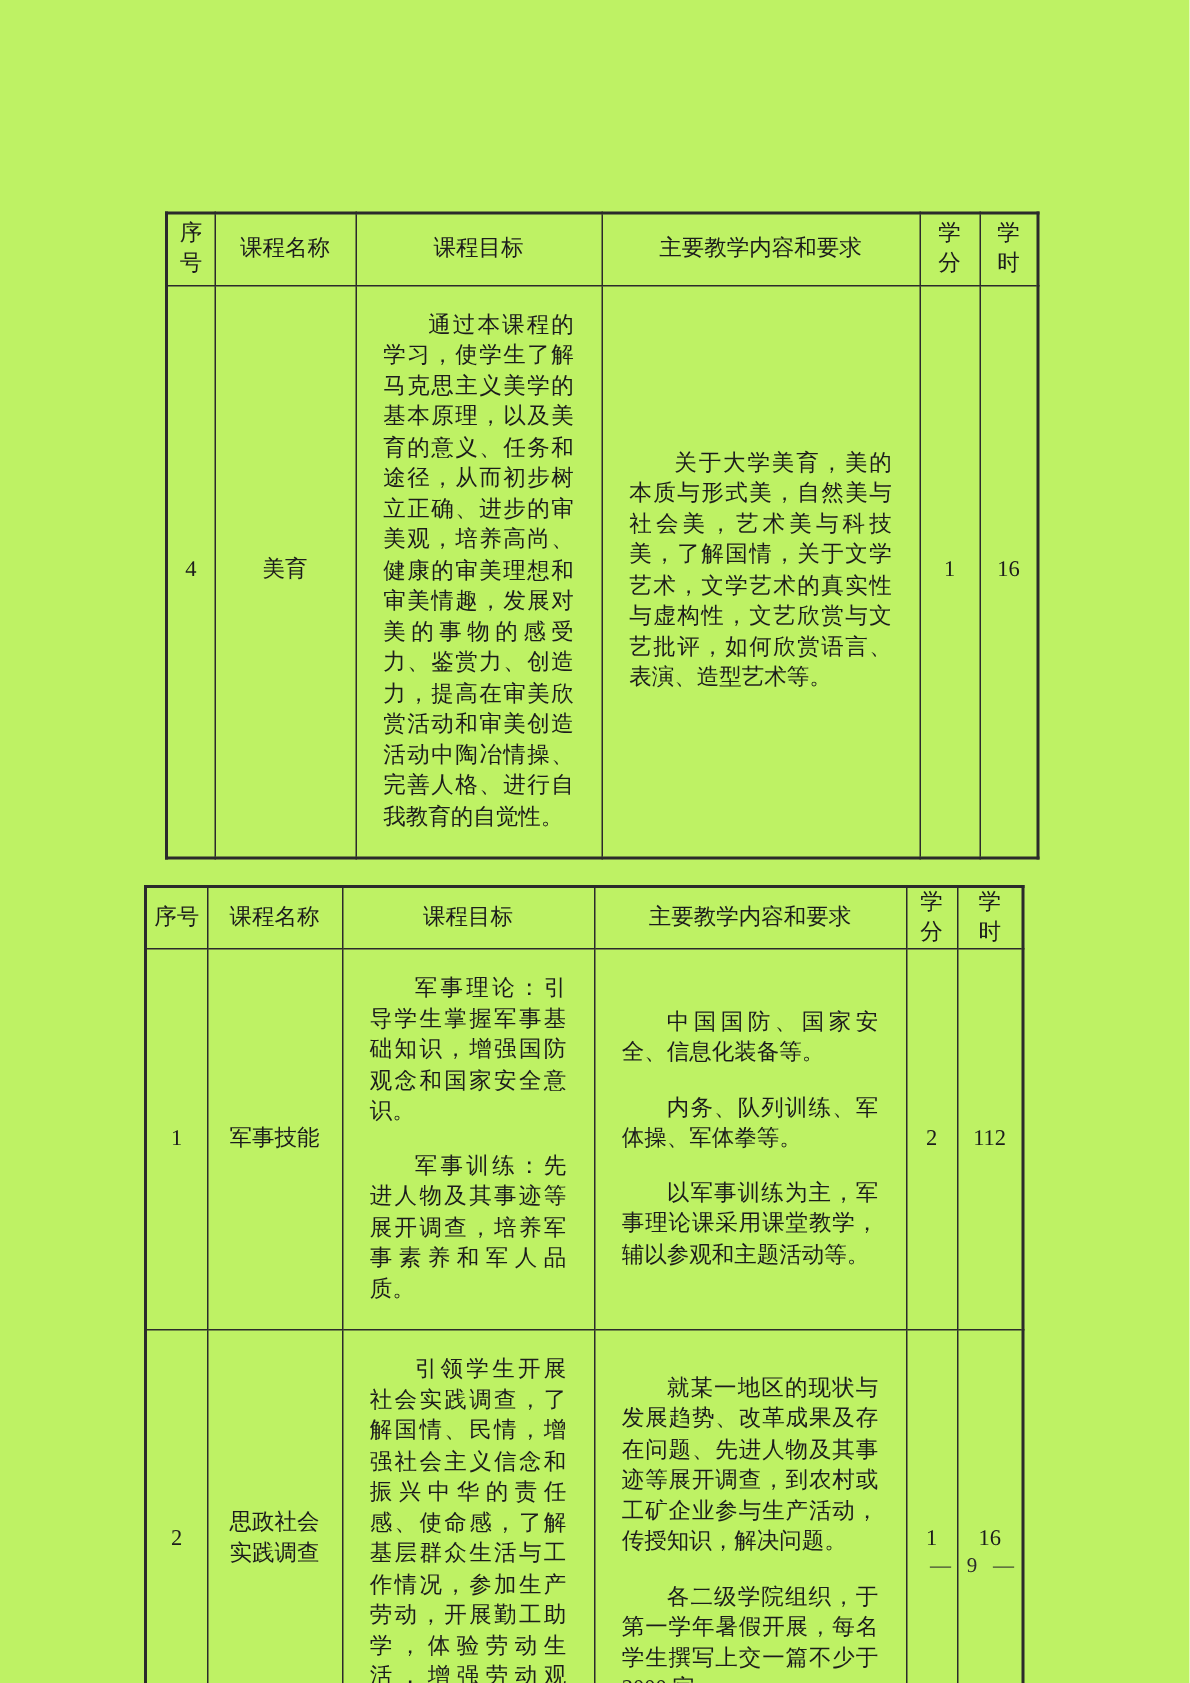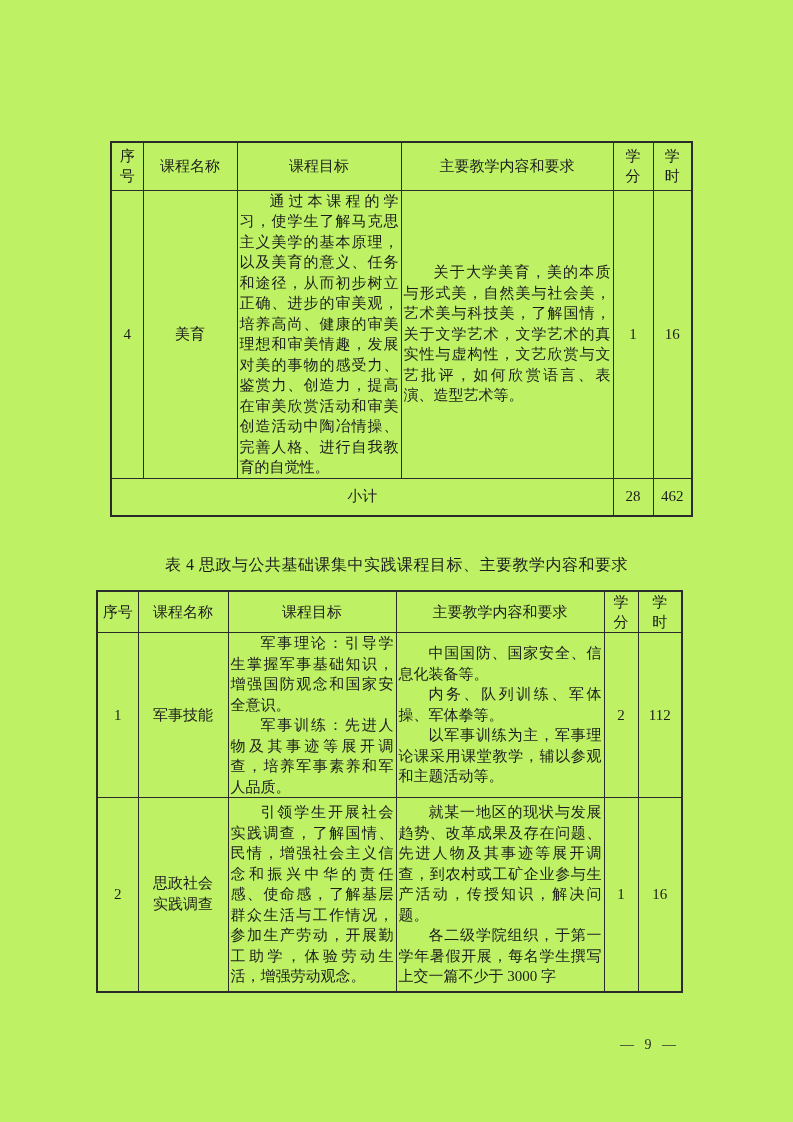--- a/index.html
+++ b/index.html
@@ -44,21 +44,21 @@
     max-width: 4.3em;
     text-align: center;
     line-height: 21px;
   }
   .obj, .cont {
     text-align: justify;
     vertical-align: middle;
     line-height: 20.5px;
     word-break: break-all;
   }
-  .para { margin: 0; text-indent: 2em; text-align: justify; }
+  .para { margin: 16px; text-indent: 2em; text-align: justify; }
   .t1 { left: 110px; top: 141px; width: 581px; }
   .t1 .hdr  { height: 48px; }
   .t1 .row13 { height: 287px; }
   .t1 .rsub { height: 38px; }
   .t2 { left: 96px; top: 590px; width: 585px; }
   .t2 .hdr { height: 40px; }
   .t2 .r1 { height: 163px; }
   .t2 .r2 { height: 194px; }
   .caption {
     position: absolute;
@@ -106,29 +106,23 @@
       <td class="center"><span class="namewrap">美育</span></td>
       <td class="obj">
             <p class="para">通过本课程的学习，使学生了解马克思主义美学的基本原理，以及美育的意义、任务和途径，从而初步树立正确、进步的审美观，培养高尚、健康的审美理想和审美情趣，发展对美的事物的感受力、鉴赏力、创造力，提高在审美欣赏活动和审美创造活动中陶冶情操、完善人格、进行自我教育的自觉性。</p>
           </td>
       <td class="cont">
             <p class="para">关于大学美育，美的本质与形式美，自然美与社会美，艺术美与科技美，了解国情，关于文学艺术，文学艺术的真实性与虚构性，文艺欣赏与文艺批评，如何欣赏语言、表演、造型艺术等。</p>
           </td>
       <td class="center">1</td>
       <td class="center">16</td>
     </tr>
-    <tr class="rsub">
-      <td colspan="4" class="center">小计</td>
-      <td class="center">28</td>
-      <td class="center">462</td>
-    </tr>
   </tbody>
     </table>
 
-  <div class="caption">表 4 思政与公共基础课集中实践课程目标、主要教学内容和要求</div>
 
   <table class="doc-table t2">
     <colgroup>
       <col style="width:41px">
         <col style="width:90px">
         <col style="width:168px">
       <col style="width:208px">
         <col style="width:34px">
         <col style="width:44px">
     </colgroup>

